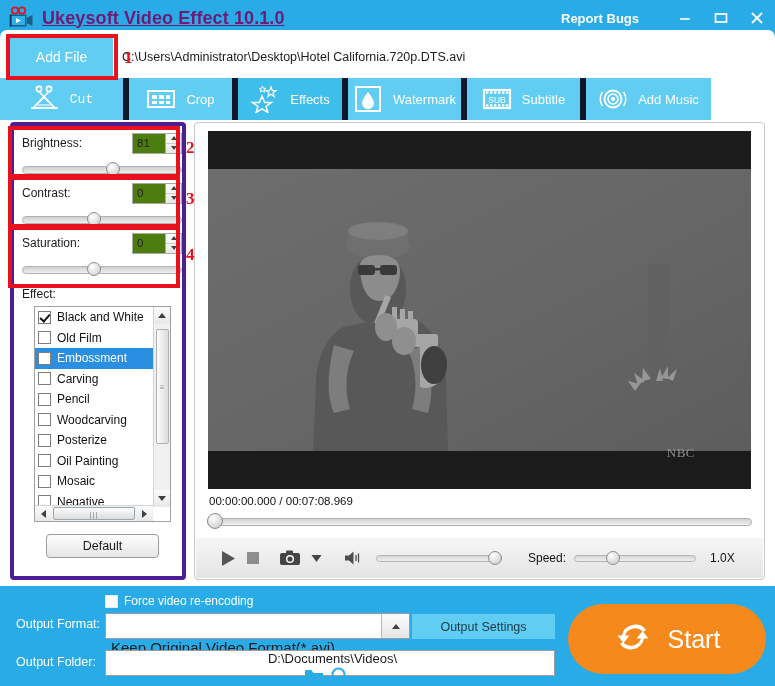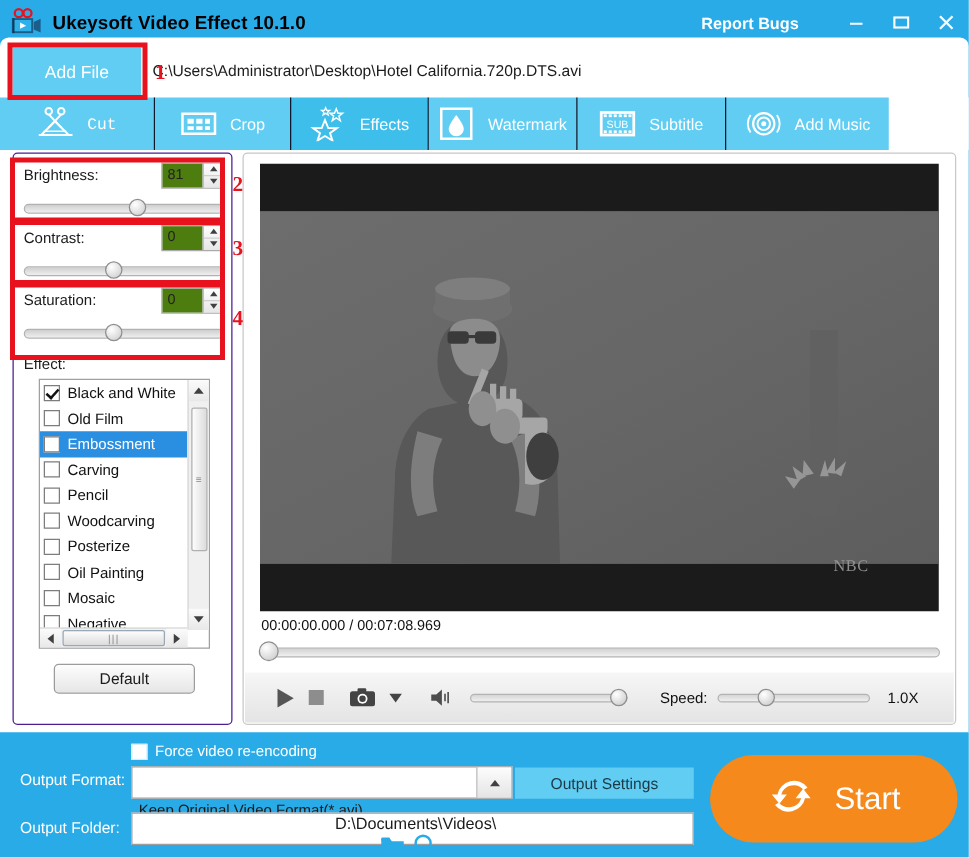--- a/index.html
+++ b/index.html
@@ -20,21 +20,21 @@
   .titlebar {
     position: absolute; left: 0; top: 0; width: 775px; height: 36px;
     background: #29ABE8;
     display: flex; align-items: center;
   }
   .app-icon {
     width: 26px; height: 24px; margin-left: 8px; margin-right: 8px;
     position: relative; flex: none;
   }
   .app-title {
-    color: #000000; font-size: 15px; font-weight: bold; letter-spacing: 0.1px;
+    color: #701a75; font-size: 18px; font-weight: bold; letter-spacing: 0.1px; text-decoration: underline;
   }
   .titlebar-right {
     margin-left: auto; display: flex; align-items: center; height: 100%;
   }
   .report-bugs {
     color: #ffffff; font-size: 13px; font-weight: bold; margin-right: 28px;
     cursor: pointer;
   }
   .wbtn {
     width: 36px; height: 36px; display: flex; align-items: center;
@@ -66,40 +66,40 @@
   
   .tabbar {
     position: absolute; left: 0; top: 78px; width: 775px; height: 42px;
     background: #ffffff;
     display: flex;
   }
   .tab {
     height: 42px; display: flex; align-items: center; justify-content: center;
     gap: 10px; color: #ffffff; font-size: 13px; cursor: pointer;
     background: #62CDF2;
-    border-left: 1px solid #0f172a;
+    border-left: 6px solid #0f172a;
     position: relative;
   }
   .tab:first-child { border-left: none; font-family: Liberation Mono, monospace; }
   .tab.active { background: #3EBEEA; }
   .tab .ticon { width: 30px; height: 28px; flex: none; position: relative; text-align: right; }
   .tab .ticon svg { display: block; }
   .tab-cut    { width: 123px; }
   .tab-crop   { width: 109px; }
   .tab-effects{ width: 110px; }
   .tab-water  { width: 119px; }
   .tab-sub    { width: 119px; }
   .tab-music  { width: 131px; }
   .tab-spacer { flex: 1; background: #ffffff; border-left: 2px solid #ffffff;}
 
   
   .left-panel {
     position: absolute; left: 10px; top: 122px; width: 176px; height: 458px;
     background: #ffffff;
-    border: 1px solid #4c1d95;
+    border: 4px solid #4c1d95;
     border-radius: 4px;
   }
   .adj-group {
     position: absolute; left: 8px; width: 160px;
   }
   .adj-row { display: flex; align-items: center; height: 22px; }
   .adj-label { font-size: 12px; color: #1b1b1b; flex: 1; }
   .spin-wrap {
     display: flex; width: 50px; height: 21px;
     border: 1px solid #aaaaaa; background: #ffffff;
@@ -278,21 +278,21 @@
     margin-right: 6px;
   }
   .force-label { font-size: 12px; color: #ffffff; }
   .of-label {
     position: absolute; left: 16px; top: 617px; font-size: 12.5px; color: #ffffff;
   }
   .of-combo {
     position: absolute; left: 105px; top: 613px; width: 305px; height: 26px;
     background: #ffffff; border: 1px solid #9e9e9e; display: flex; align-items: center;
   }
-  .of-value { flex: 1; font-size: 12px; color: #1b1b1b; padding-left: 5px; margin-top: 43px; }
+  .of-value { flex: 1; font-size: 15px; color: #1b1b1b; padding-left: 5px; margin-top: 43px; }
   .of-arrow {
     width: 28px; height: 24px; border-left: 1px solid #b9b9b9;
     background: linear-gradient(#fdfdfd,#e4e4e4);
     display: flex; align-items: center; justify-content: center; cursor: pointer;
   }
   .out-settings {
     position: absolute; left: 412px; top: 614px; width: 143px; height: 25px;
     background: #62CDF2; color: #1b3a47; font-size: 12.5px;
     display: flex; align-items: center; justify-content: center; cursor: pointer;
   }

